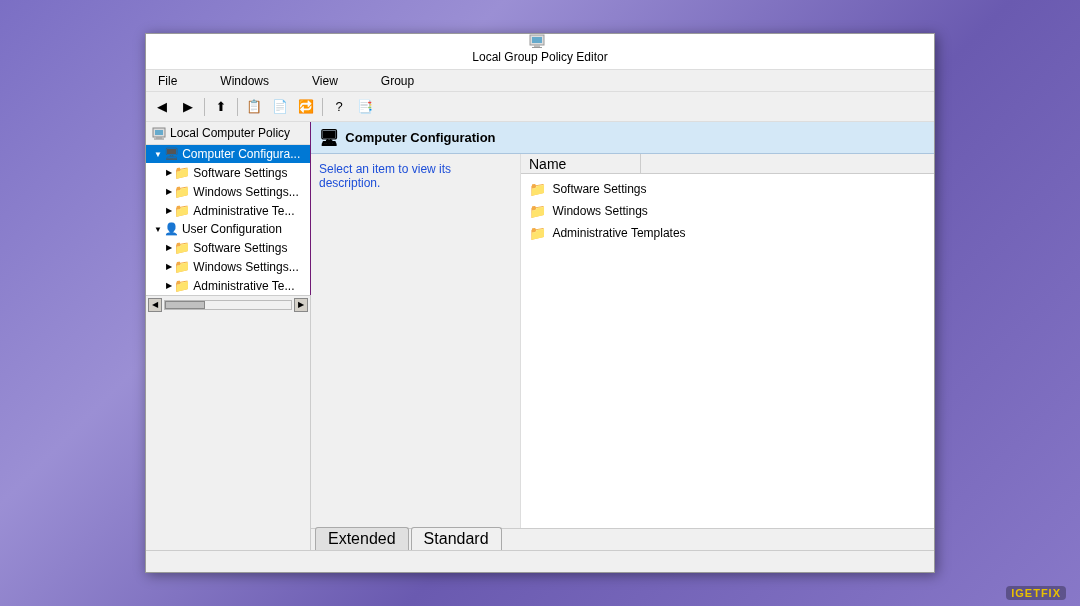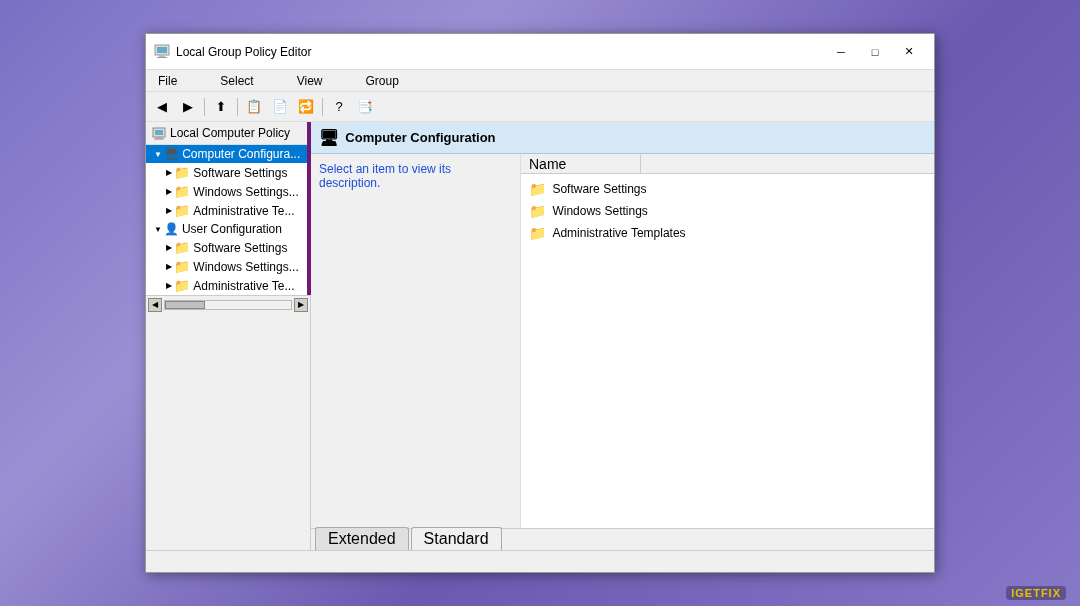--- a/index.html
+++ b/index.html
@@ -23,20 +23,21 @@
       flex-direction: column;
     }
     .title-bar {
       background: #ffffff;
       height: 36px;
       display: flex;
       align-items: center;
       padding: 0 8px;
       border-bottom: 1px solid #ddd;
       flex-shrink: 0;
+      flex-direction: column;
     }
     .title-bar-icon {
       width: 16px;
       height: 16px;
       margin-right: 6px;
       flex-shrink: 0;
     }
     .title-bar-text {
       flex: 1;
       font-size: 12px;
@@ -101,21 +102,21 @@
       margin: 0 2px;
     }
     .main-area {
       display: flex;
       flex: 1;
       overflow: hidden;
     }
     .sidebar {
       width: 165px;
       background: #fff;
-      border-right: 4px solid #701a75;
+      border-right: 1px solid #701a75;
       overflow-y: auto;
       overflow-x: hidden;
       flex-shrink: 0;
       font-size: 12px;
       text-align: center;
     }
     .sidebar-header {
       padding: 4px 6px;
       display: flex;
       align-items: center;
@@ -312,21 +313,21 @@
     <span class="title-bar-text">Local Group Policy Editor</span>
     <div class="title-bar-controls">
       <button class="title-btn">─</button>
       <button class="title-btn">□</button>
       <button class="title-btn close">✕</button>
     </div>
   </div>
 
   <div class="menu-bar">
     <span class="menu-item">File</span>
-    <span class="menu-item">Select</span>
+    <span class="menu-item">Windows</span>
     <span class="menu-item">View</span>
     <span class="menu-item">Group</span>
   </div>
 
   <div class="toolbar">
     <button class="toolbar-btn">◀</button>
     <button class="toolbar-btn">▶</button>
     <div class="toolbar-sep"></div>
     <button class="toolbar-btn">⬆</button>
     <div class="toolbar-sep"></div>

